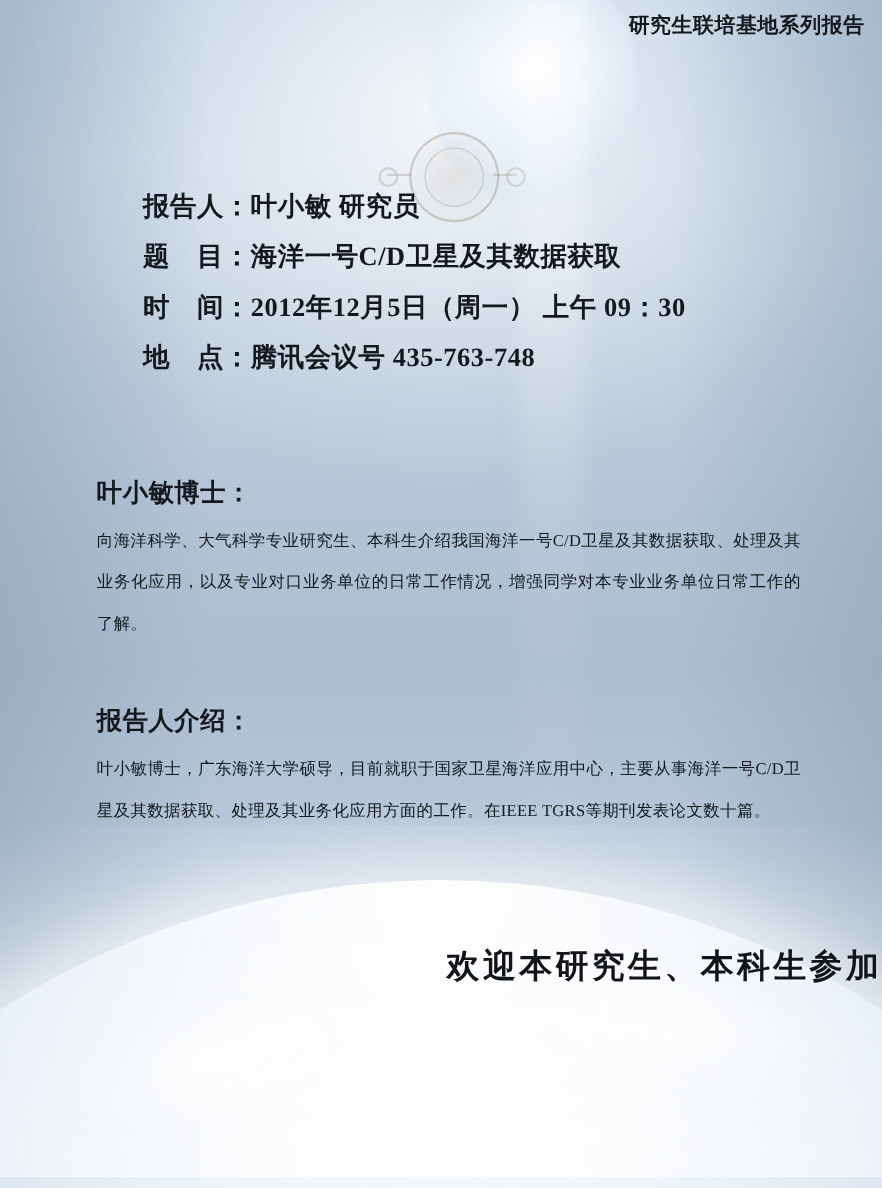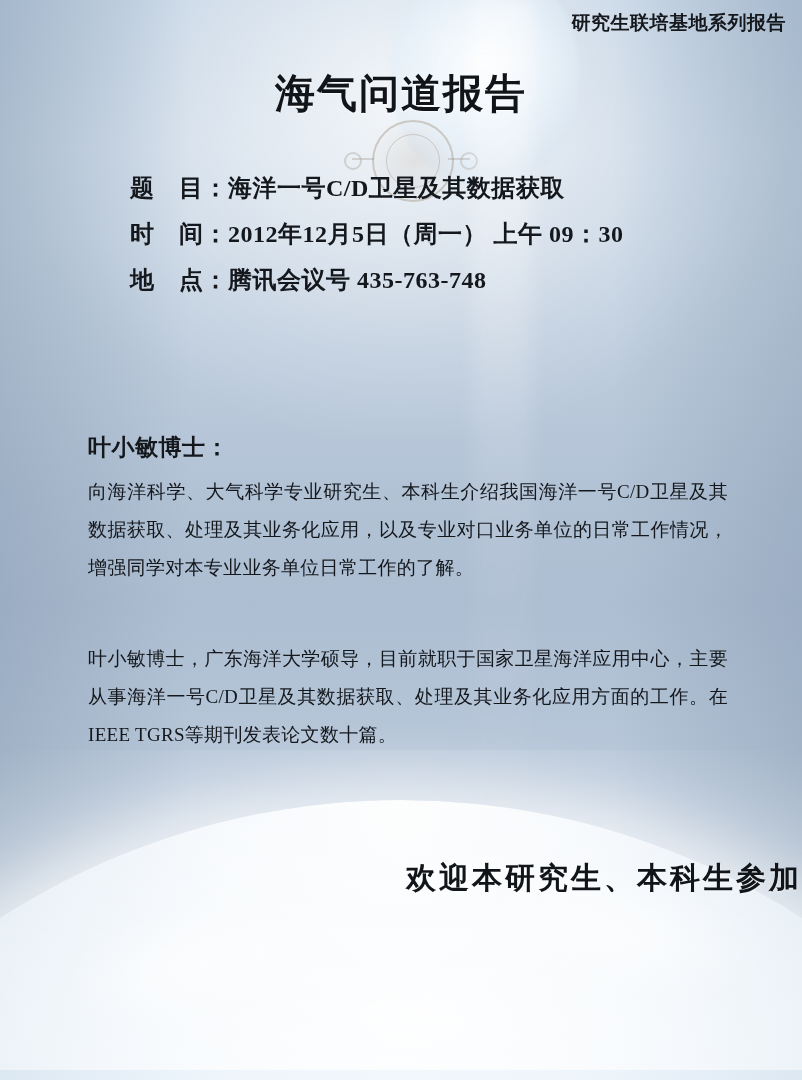--- a/index.html
+++ b/index.html
@@ -241,21 +241,21 @@
     width: 640px;
   }
   .section-title {
     font-size: 23px;
     font-weight: bold;
     color: #14181d;
     margin-bottom: 10px;
     letter-spacing: 0.5px;
   }
   .section-body {
-    font-size: 19px;
+    font-size: 15px;
     line-height: 38px;
     color: #14181d;
     text-align: justify;
     letter-spacing: 0.3px;
   }
 
   #intro-section { top: 432px; }
   #speaker-section { top: 640px; }
 
   .welcome {
@@ -313,40 +313,43 @@
   <div class="earth"></div>
   <div class="swirl s1"></div>
   <div class="swirl s2"></div>
   <div class="swirl s3"></div>
   <div class="earth-haze"></div>
 
   <div class="content">
 
     <div class="series-label">研究生联培基地系列报告</div>
 
-    <div class="main-title">海气问道报告</div>
 
     <div class="info-block">
+      <div class="info-row">
+        <span class="info-label">报告人：</span><span class="info-value">叶小敏  研究员</span>
+      </div>
       <div class="info-row">
         <span class="info-label">题　目：</span><span class="info-value">海洋一号C/D卫星及其数据获取</span>
       </div>
       <div class="info-row">
         <span class="info-label">时　间：</span><span class="info-value">2012年12月5日（周一） 上午 09：30</span>
       </div>
       <div class="info-row">
         <span class="info-label">地　点：</span><span class="info-value">腾讯会议号 435-763-748</span>
       </div>
     </div>
 
     <div class="section" id="intro-section">
       <div class="section-title">叶小敏博士：</div>
       <div class="section-body">向海洋科学、大气科学专业研究生、本科生介绍我国海洋一号C/D卫星及其数据获取、处理及其业务化应用，以及专业对口业务单位的日常工作情况，增强同学对本专业业务单位日常工作的了解。</div>
     </div>
 
     <div class="section" id="speaker-section">
+      <div class="section-title">报告人介绍：</div>
       <div class="section-body">叶小敏博士，广东海洋大学硕导，目前就职于国家卫星海洋应用中心，主要从事海洋一号C/D卫星及其数据获取、处理及其业务化应用方面的工作。在IEEE TGRS等期刊发表论文数十篇。</div>
     </div>
 
     <div class="welcome">欢迎本研究生、本科生参加</div>
 
 
   </div>
 </div>
 
 </body></html>

